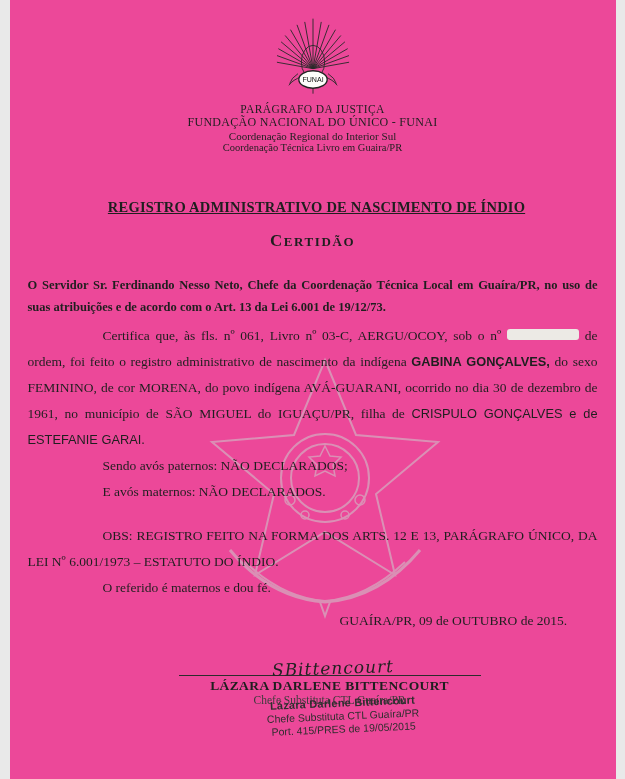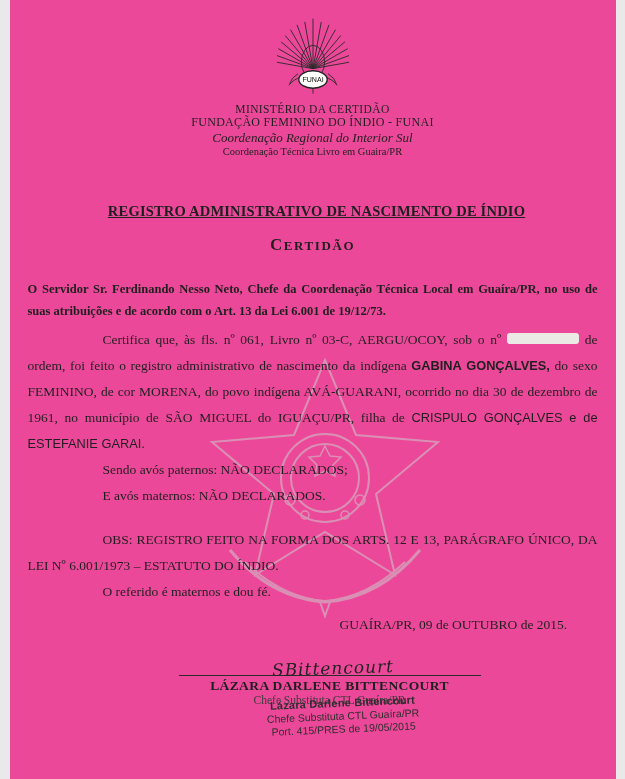--- a/index.html
+++ b/index.html
@@ -6,21 +6,21 @@
   .page {
     position:relative; width:606px; height:779px; margin:0 auto;
     background:#ec4899; overflow:hidden;
     font-family:"Liberation Serif", serif; color:#1f1f1f;
   }
   
   .doc-header { position:relative; z-index:2; text-align:center; padding-top:13px; }
   .logo-wrap { display:flex; justify-content:center; }
   .org-line1 { font-size:11.5px; letter-spacing:.4px; margin-top:2px; }
   .org-line2 { font-size:12px; letter-spacing:.3px; }
-  .org-line3 { font-size:13px; font-style:italic; }
+  .org-line3 { font-size:11px; }
   .org-line4 { font-size:10.5px; }
   
   .titles { position:relative; z-index:2; text-align:center; margin-top:46px; }
   .title-main { font-size:14.5px; font-weight:bold; text-decoration:underline; letter-spacing:.2px;padding-left:8px; }
   .title-sub  { font-size:13px; font-weight:bold; letter-spacing:1.6px; margin-top:15px; }
   .title-sub::first-letter { font-size:1.3em; }
   .title-via  { font-size:12px; font-weight:bold; letter-spacing:.6px; margin-top:17px; }
   
   .doc-main { position:relative; z-index:2; padding:0 18px; }
   .intro { margin:23px 0 0 0; font-weight:bold; font-size:12.5px; line-height:22px; text-align:justify; }
@@ -102,22 +102,22 @@
           <path d="M46 74 q-10 3 -15 10"></path>
             <path d="M74 74 q10 3 15 10"></path>
           <path d="M42 70 q-8 5 -10 12"></path>
             <path d="M78 70 q8 5 10 12"></path>
           <line x1="60" y1="86" x2="60" y2="94"></line>
         </g>
         <ellipse cx="60" cy="77" rx="17" ry="10.5" fill="#fdfdfb" stroke="#222" stroke-width="1.6"></ellipse>
         <text x="60" y="80.5" text-anchor="middle" font-size="8.5" font-family="Liberation Sans, sans-serif" fill="#111">FUNAI</text>
       </svg>
     </div>
-    <div class="org-line1">MINISTÉRIO DA CERTIDÃO</div>
-    <div class="org-line2">FUNDAÇÃO FEMININO DO ÍNDIO - FUNAI</div>
+    <div class="org-line1">PARÁGRAFO DA JUSTIÇA</div>
+    <div class="org-line2">FUNDAÇÃO NACIONAL DO ÚNICO - FUNAI</div>
     <div class="org-line3">Coordenação Regional do Interior Sul</div>
     <div class="org-line4">Coordenação Técnica Livro em Guaira/PR</div>
   </header>
 
   <section class="titles">
     <div class="title-main">REGISTRO ADMINISTRATIVO DE NASCIMENTO DE ÍNDIO</div>
     <div class="title-sub">CERTIDÃO</div>
   </section>
 
   <main class="doc-main">

